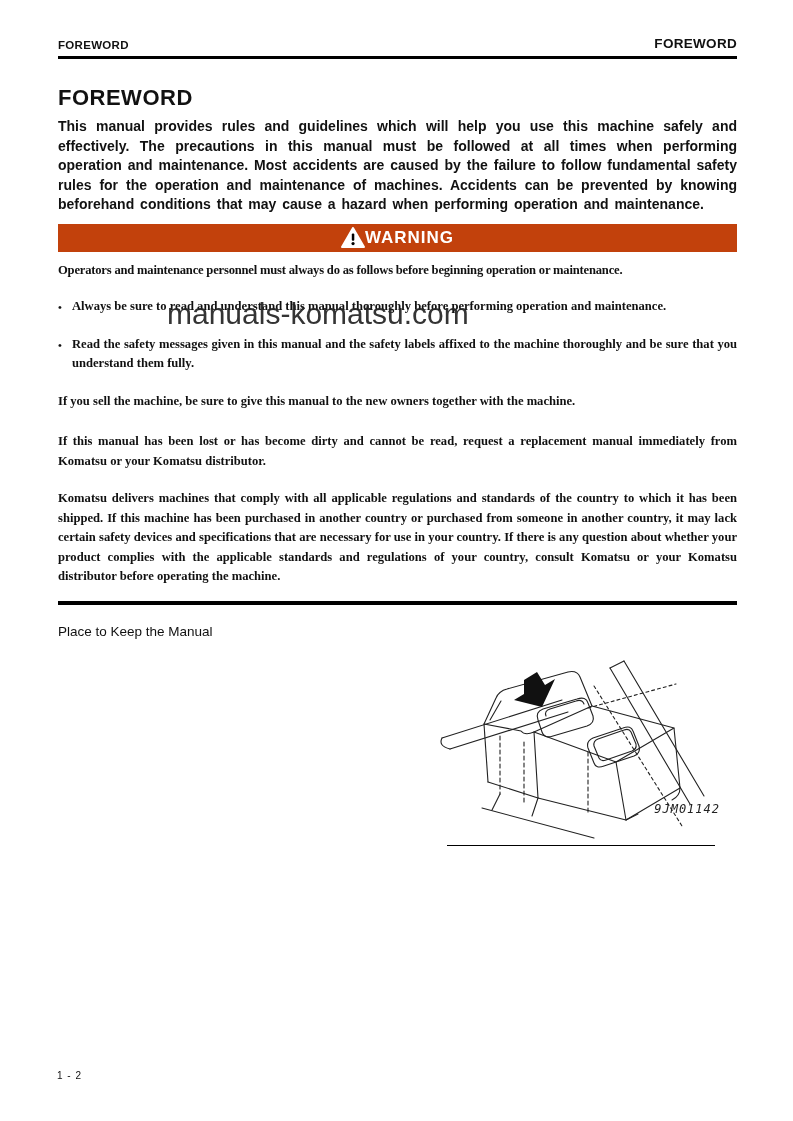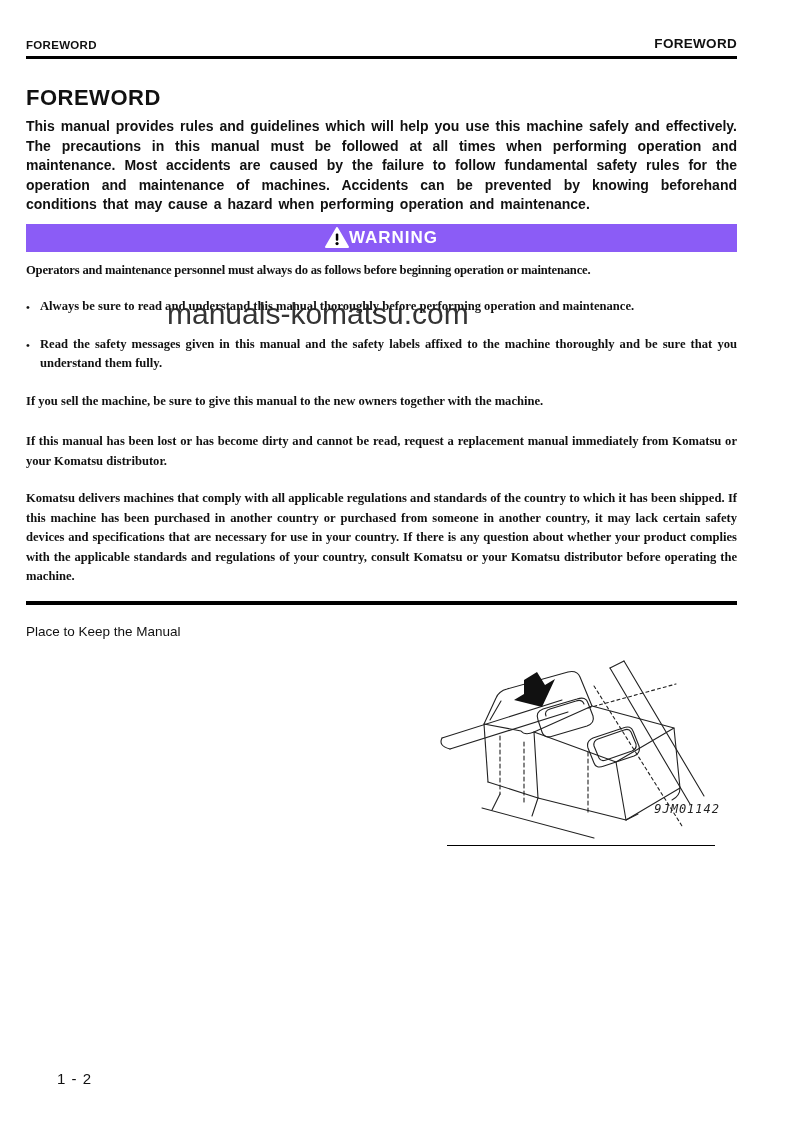--- a/index.html
+++ b/index.html
@@ -1,36 +1,36 @@
 <!DOCTYPE html>
 <html><head>
 <meta charset="utf-8">
 <style>
   html,body{margin:0;padding:0;}
   body{
     width:793px;height:1121px;position:relative;background:#ffffff;
     font-family:"Liberation Sans","DejaVu Sans",sans-serif;color:#111;
     overflow:hidden;
   }
-  .page{position:absolute;inset:0;padding:0 56px 0 26px;}
+  .page{position:absolute;inset:0;padding:0 56px 0 58px;}
   .running-head{
     display:flex;justify-content:space-between;align-items:flex-end;
     padding-top:36px;padding-bottom:5px;border-bottom:3px solid #000;
   }
   .rh-left{font-size:11.5px;font-weight:700;letter-spacing:0.3px;}
   .rh-right{font-size:13.5px;font-weight:700;letter-spacing:0.3px;}
   h1{
     margin:26px 0 6px 0;font-size:22px;font-weight:700;letter-spacing:0.5px;
   }
   p{margin:0;}
   .intro{
     font-size:14px;line-height:19.5px;text-align:justify;word-spacing:2px;font-weight:bold;
   }
   .warn-banner{
-    margin-top:9px;height:28px;background:#8b5cf6;color:#fff;
+    margin-top:9px;height:28px;background:#c2410c;color:#fff;
     display:flex;align-items:center;justify-content:center;
   }
   .warn-icon{display:flex;align-items:center;}
   .warn-label{font-size:17px;font-weight:700;letter-spacing:1px;}
   .warn-body{font-weight:700;font-size:12.6px;line-height:19.5px;font-family:Liberation Serif, serif;}
   .lead{margin-top:9px;white-space:nowrap;letter-spacing:-0.2px;}
   .bullet{display:flex;margin-top:17px;}
   .bullet .dot{width:14px;flex:0 0 14px;text-align:left;font-size:11px;padding-top:1px;}
   .bullet p{flex:1;text-align:justify;}
   .wp{margin-top:21px;text-align:justify;}
@@ -40,21 +40,21 @@
   .figure{position:absolute;left:438px;top:656px;width:310px;height:190px;}
   .fig-code{
     position:absolute;right:28px;bottom:30px;font-size:12px;letter-spacing:1px;
     font-family:"DejaVu Sans Mono","Liberation Mono",monospace;color:#222;font-style:italic;
   }
   .fig-underline{position:absolute;left:9px;bottom:0;width:268px;border-top:1.5px solid #000;}
   .watermark{
     position:absolute;left:167px;top:297px;font-size:30px;color:#232323;
     opacity:0.92;letter-spacing:0px;z-index:5;pointer-events:none;text-align:right;
   }
-  .page-number{position:absolute;left:57px;top:1070px;font-size:15px;letter-spacing:1px;}
+  .page-number{position:absolute;left:57px;top:1070px;font-size:10px;letter-spacing:1px;}
   svg.lineart{display:block;}
 </style>
 </head>
 <body>
 
 <div class="page">
 
   <div class="running-head">
     <span class="rh-left">FOREWORD</span>
     <span class="rh-right">FOREWORD</span>

